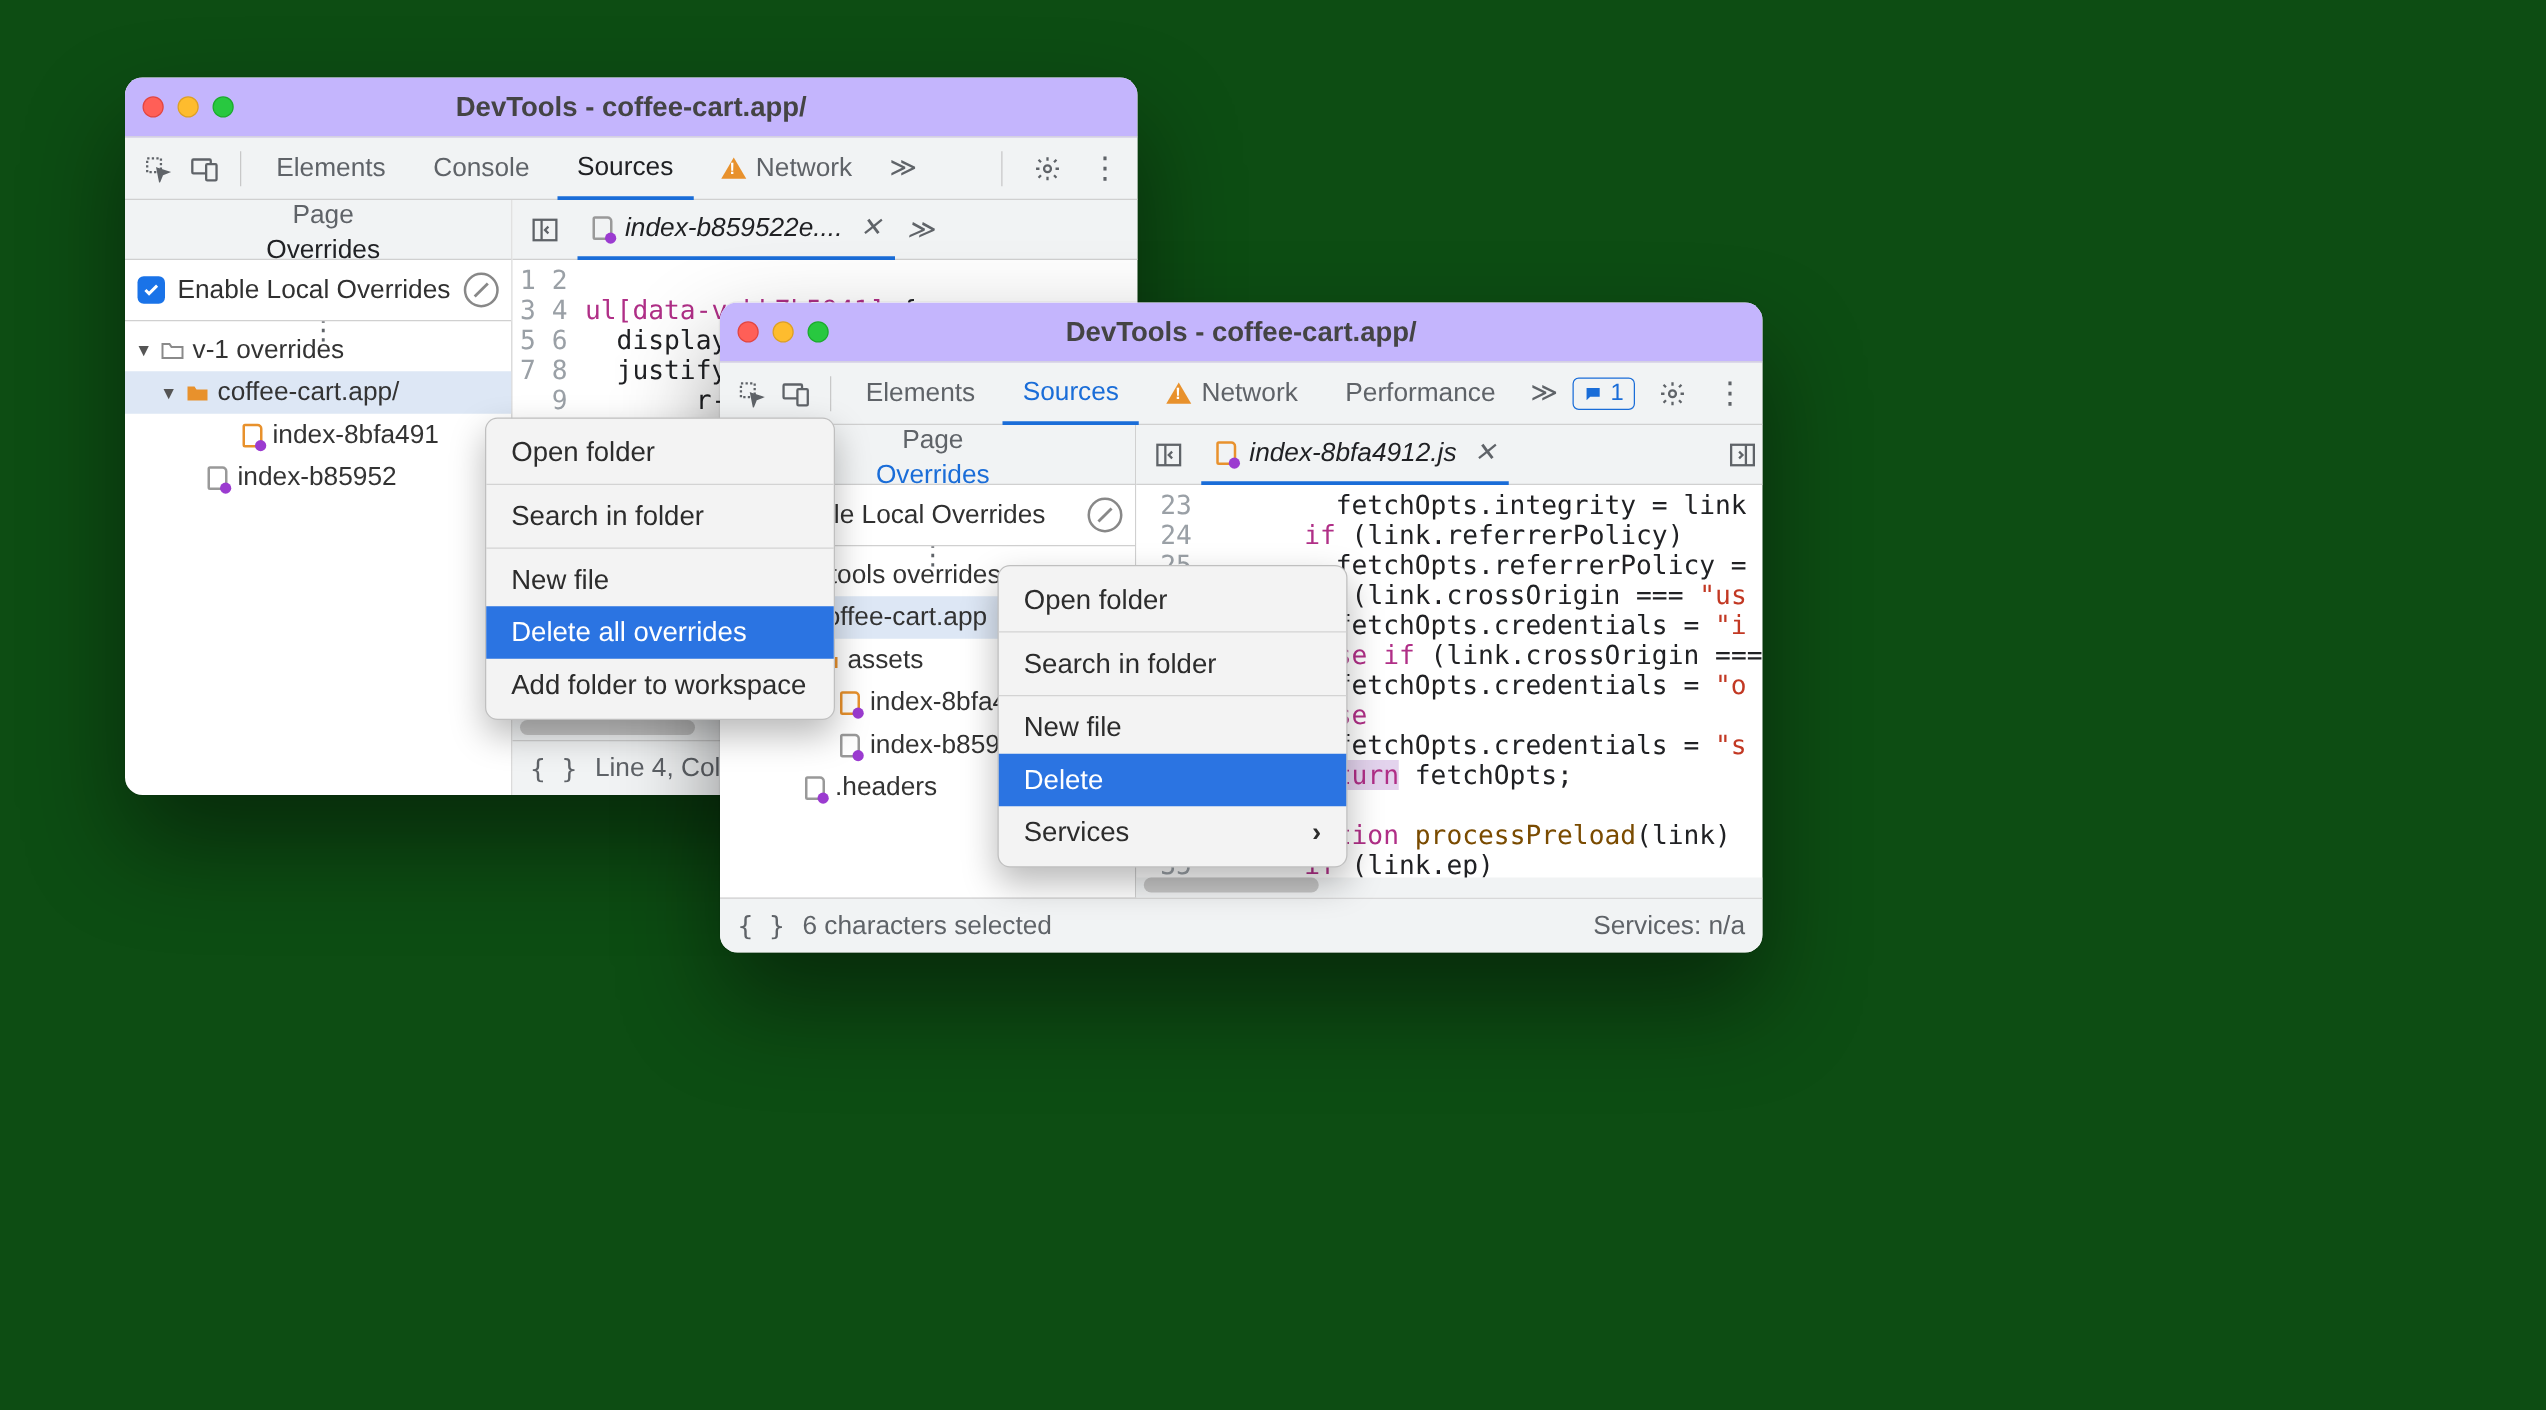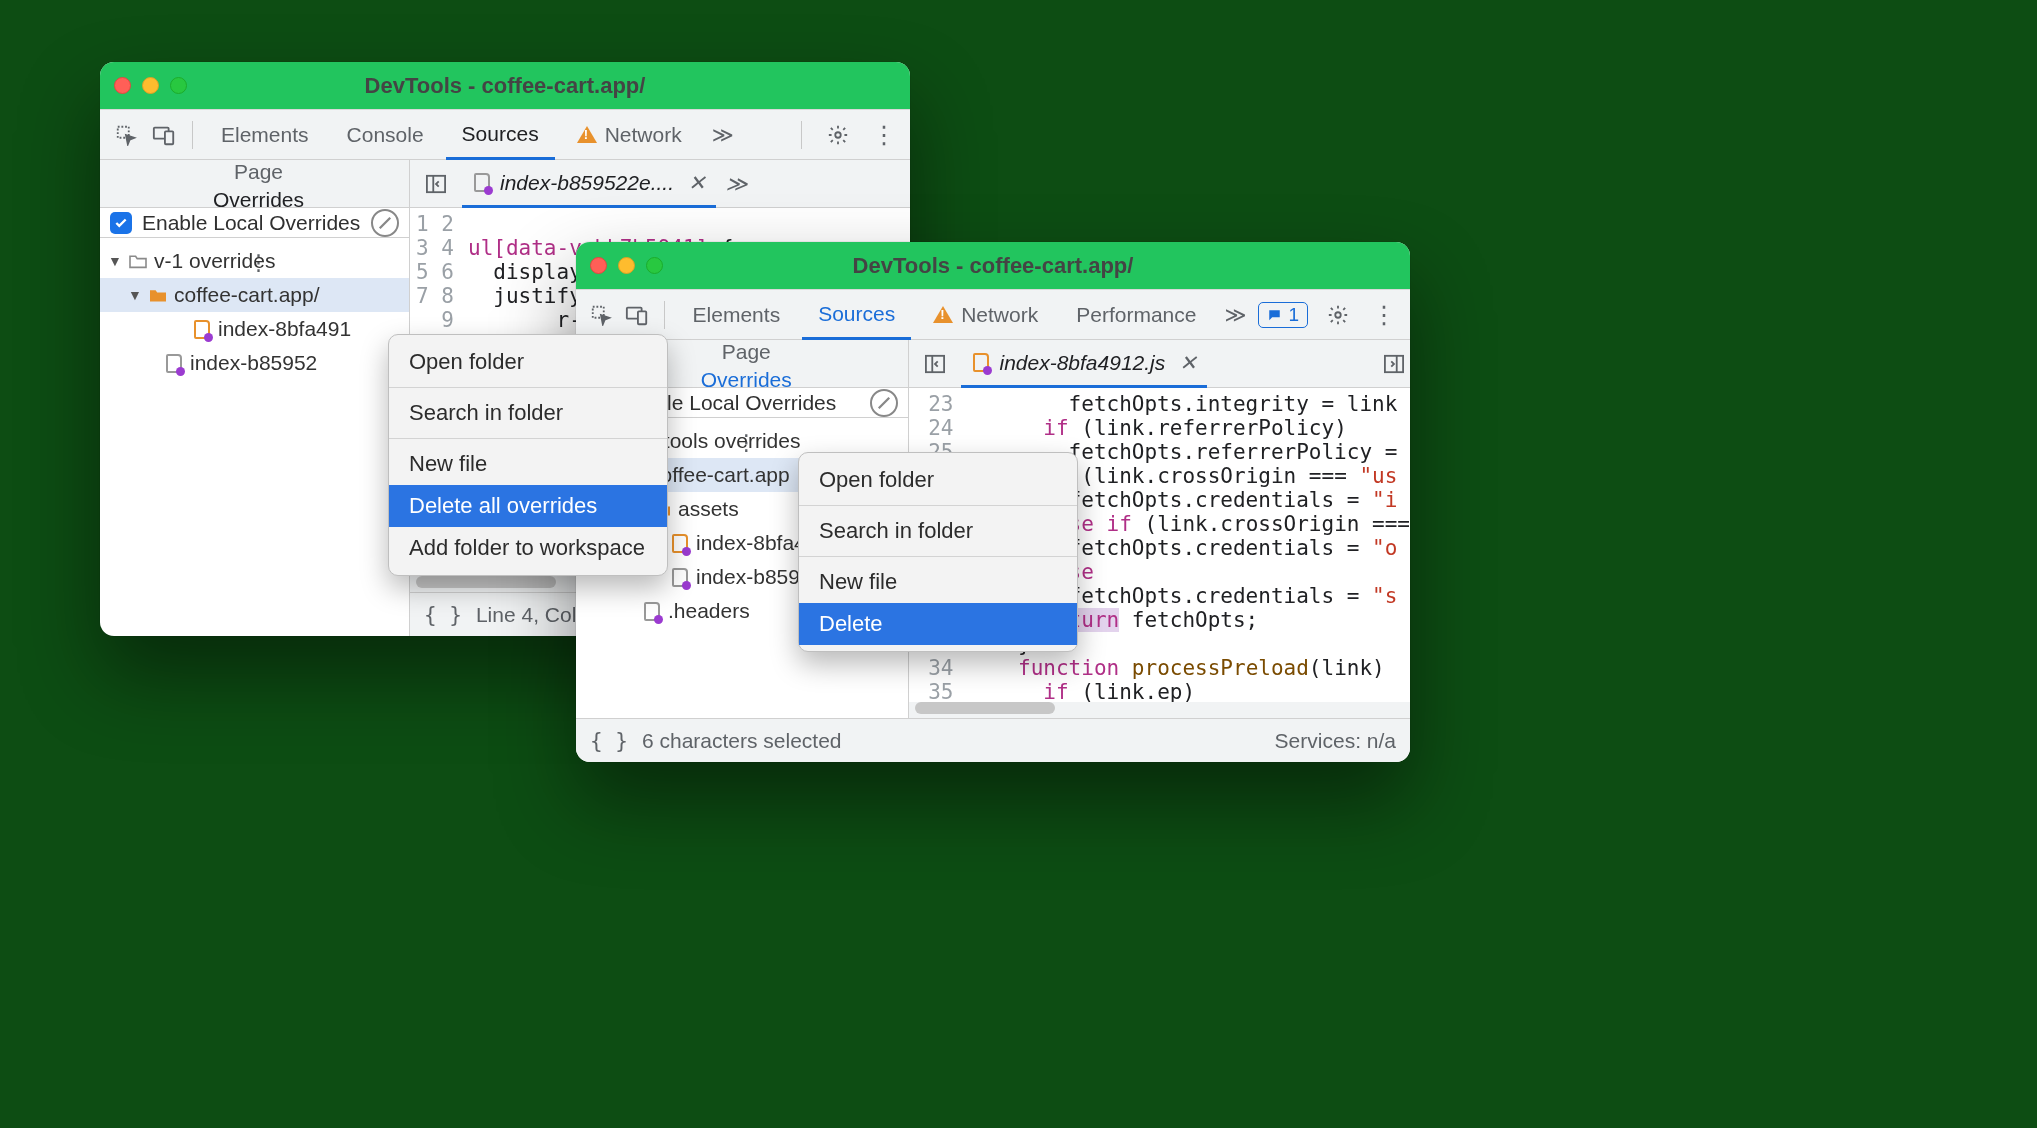--- a/index.html
+++ b/index.html
@@ -17,21 +17,21 @@
     background: #fff;
     border-radius: 14px;
     box-shadow: 0 40px 80px rgba(0,0,0,0.45), 0 0 0 1px rgba(0,0,0,0.05);
     overflow: hidden;
   }
   .titlebar {
     height: 48px;
     display: flex;
     align-items: center;
     padding: 0 14px;
-    background: #22c55e;
+    background: #c4b5fd;
     border-bottom: 1px solid #d9d9d9;
     position: relative;
   }
   .traffic { display: flex; gap: 11px; }
   .tdot { width: 17px; height: 17px; border-radius: 50%; }
   .tred   { background:#ff5f57; border:1px solid #e24640; }
   .tyel   { background:#febc2e; border:1px solid #dea023; }
   .tgrn   { background:#28c840; border:1px solid #1bac2c; }
   .titletext {
     position: absolute; left: 0; right: 0; text-align: center;
@@ -55,21 +55,21 @@
   .subtoolbar {
     height:48px; border-bottom:1px solid #d0d0d0; background:#f1f3f4;
     display:flex; align-items:stretch;
   }
   .subtabs { display:flex; align-items:center; padding-left:8px; gap:4px;flex-direction:column;}
   .subtab { padding: 0 12px; height:48px; display:flex; align-items:center; color:#5f6368;}
   .subtab.active { color:#1a6dd8; border-bottom:3px solid #1a6dd8; margin-bottom:-1px; font-weight:500;}
   .subtab.activeblack { color:#202124; border-bottom:3px solid #1a6dd8; margin-bottom:-1px; font-weight:500;}
   .leftcol { width: 390px; display:flex; flex-direction:column; border-right:1px solid #d0d0d0;}
   .enablebar {
-    height:30px; border-bottom:1px solid #d0d0d0; background:#fff;
+    height:49px; border-bottom:1px solid #d0d0d0; background:#fff;
     display:flex; align-items:center; padding:0 10px; gap:10px;
   }
   .checkbox {
     width:22px; height:22px; border-radius:5px; background:#1a73e8;
     display:flex; align-items:center; justify-content:center; color:#fff;
   }
   .clearicon {
     margin-left:auto; width:28px; height:28px; border:2px solid #888; border-radius:50%;
     display:flex; align-items:center; justify-content:center; color:#888;
   }
@@ -515,14 +515,18 @@
     <div class="ctxitem">
         <span>Search in folder</span>
       </div>
     <div class="ctxsep"></div>
     <div class="ctxitem">
         <span>New file</span>
       </div>
     <div class="ctxitem sel">
         <span>Delete</span>
       </div>
+    <div class="ctxitem">
+      <span>Services</span>
+      <span style="font-weight:700;">›</span>
+    </div>
   </div>
 </div>
 
 </body></html>

